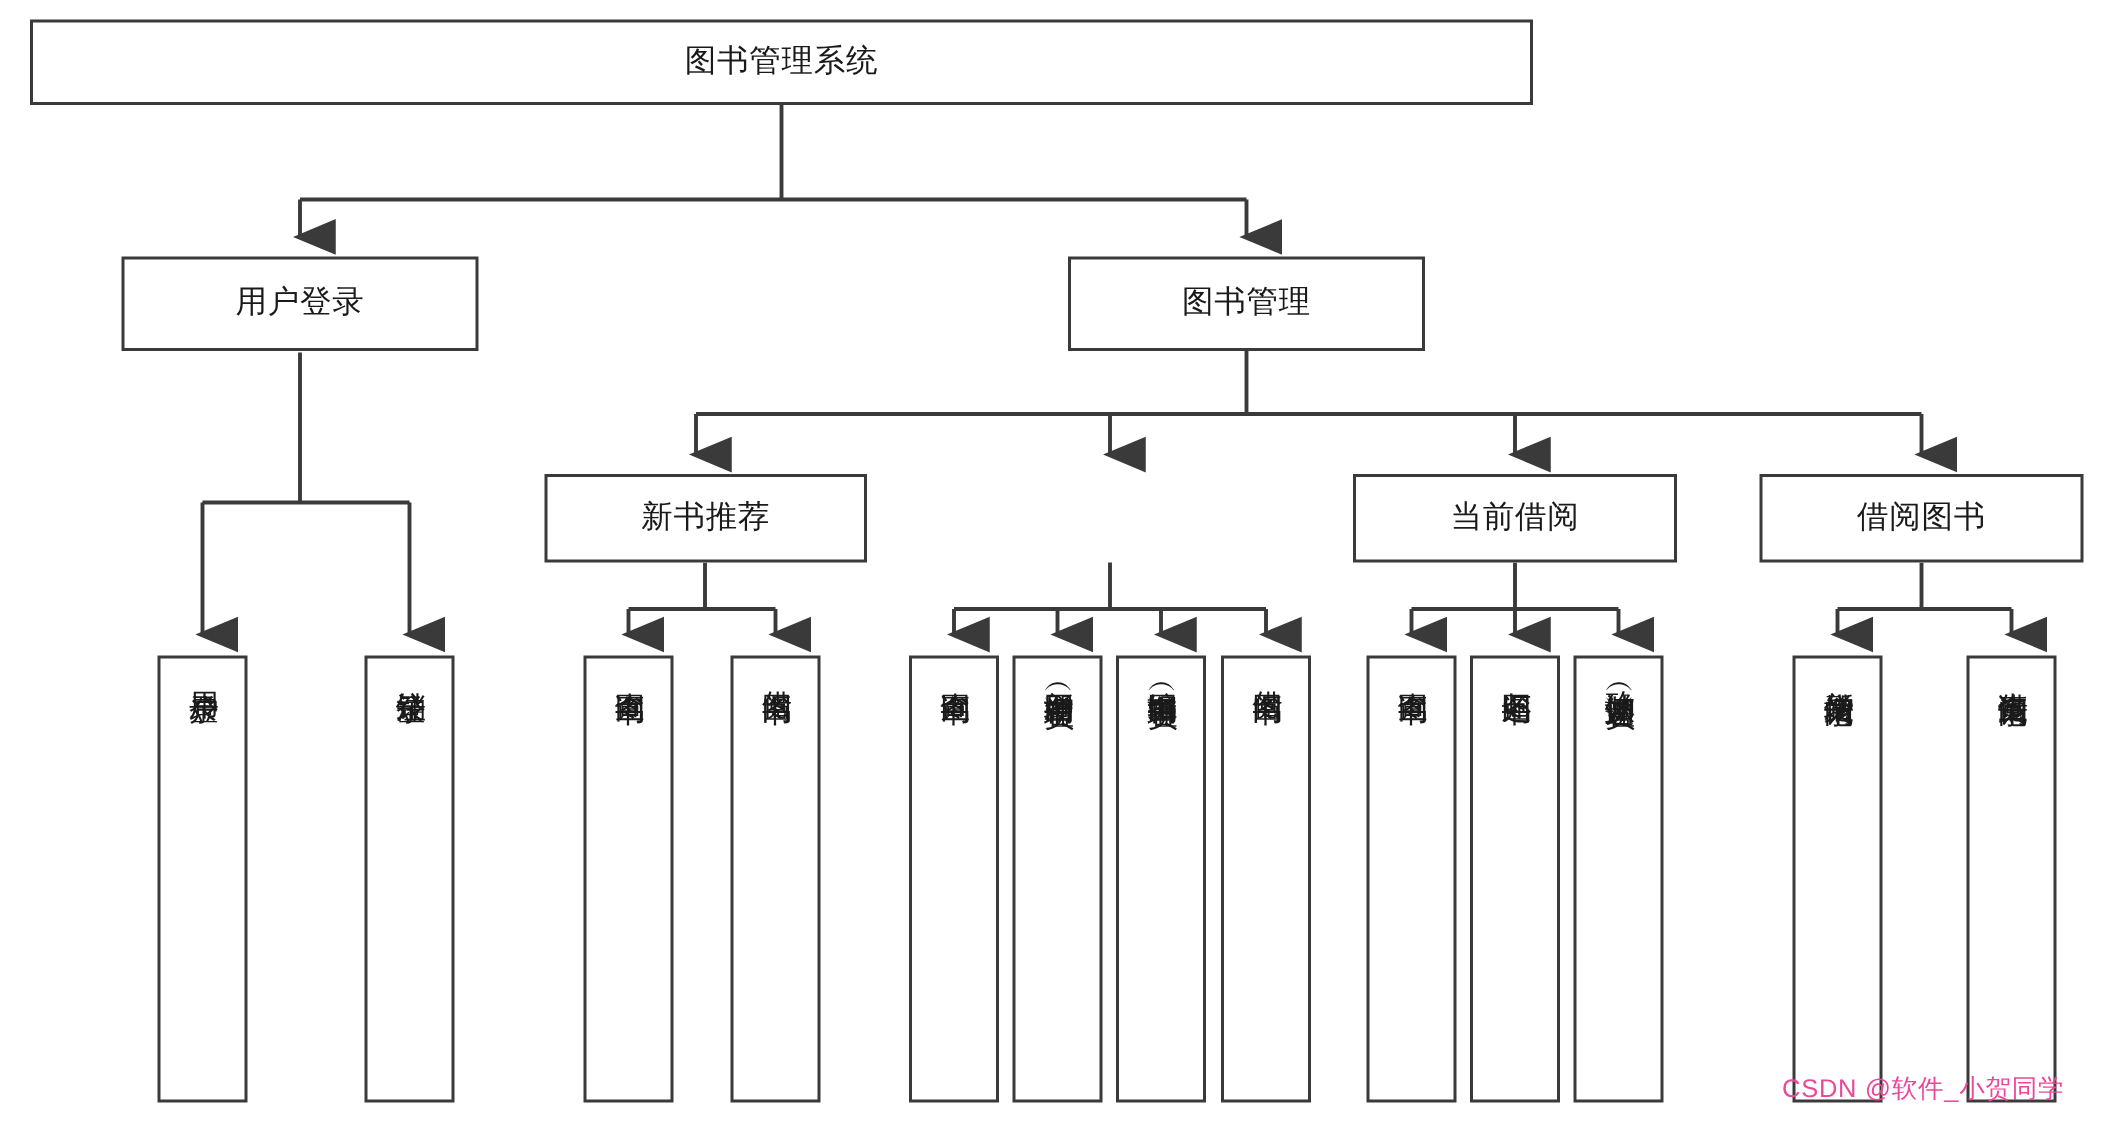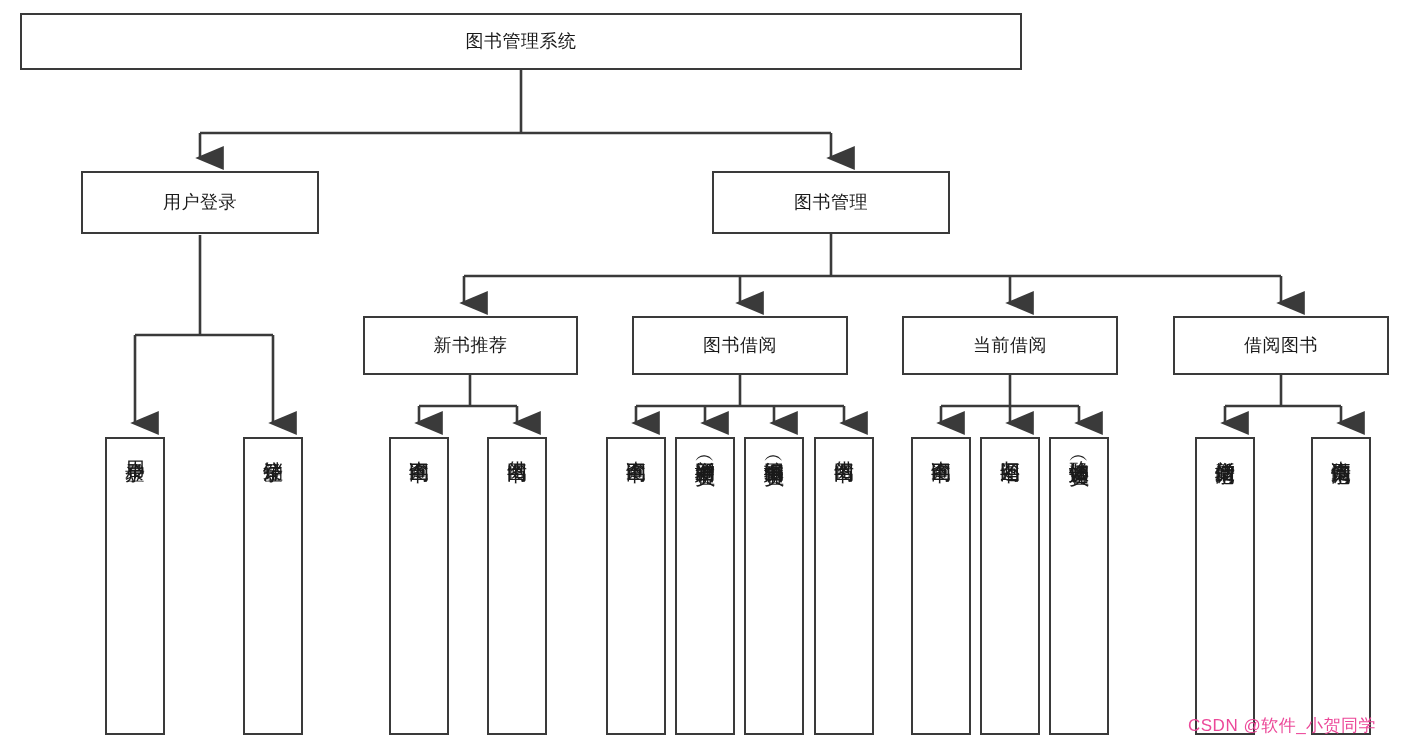--- a/index.html
+++ b/index.html
@@ -29,21 +29,21 @@
     position: absolute;
     box-sizing: border-box;
     border: 2px solid #3a3a3a;
     background: #ffffff;
     display: flex;
     align-items: center;
     justify-content: center;
     color: #1a1a1a;
   }
   .node-label {
-    font-size: 18px;
+    font-size: 21px;
     line-height: 1.25;
     letter-spacing: 0.5px;
     white-space: nowrap;
   }
   .node.leaf {
     align-items: flex-start;
     justify-content: center;
     padding-top: 6px;
   }
   .node.leaf .node-label {
@@ -127,23 +127,20 @@
   <div class="node" style="left:81px; top:171px; width:238px; height:63px;">
     <span class="node-label">用户登录</span>
   </div>
   <div class="node" style="left:712px; top:171px; width:238px; height:63px;">
     <span class="node-label">图书管理</span>
   </div>
 
   <div class="node" style="left:363px; top:316px; width:215px; height:59px;">
     <span class="node-label">新书推荐</span>
   </div>
-  <div class="node" style="left:632px; top:316px; width:216px; height:59px;">
-    <span class="node-label">图书借阅</span>
-  </div>
   <div class="node" style="left:902px; top:316px; width:216px; height:59px;">
     <span class="node-label">当前借阅</span>
   </div>
   <div class="node" style="left:1173px; top:316px; width:216px; height:59px;">
     <span class="node-label">借阅图书</span>
   </div>
 
   <div class="node leaf" style="left:105px; top:437px; width:60px; height:298px;">
     <span class="node-label">用户登录</span>
   </div>

